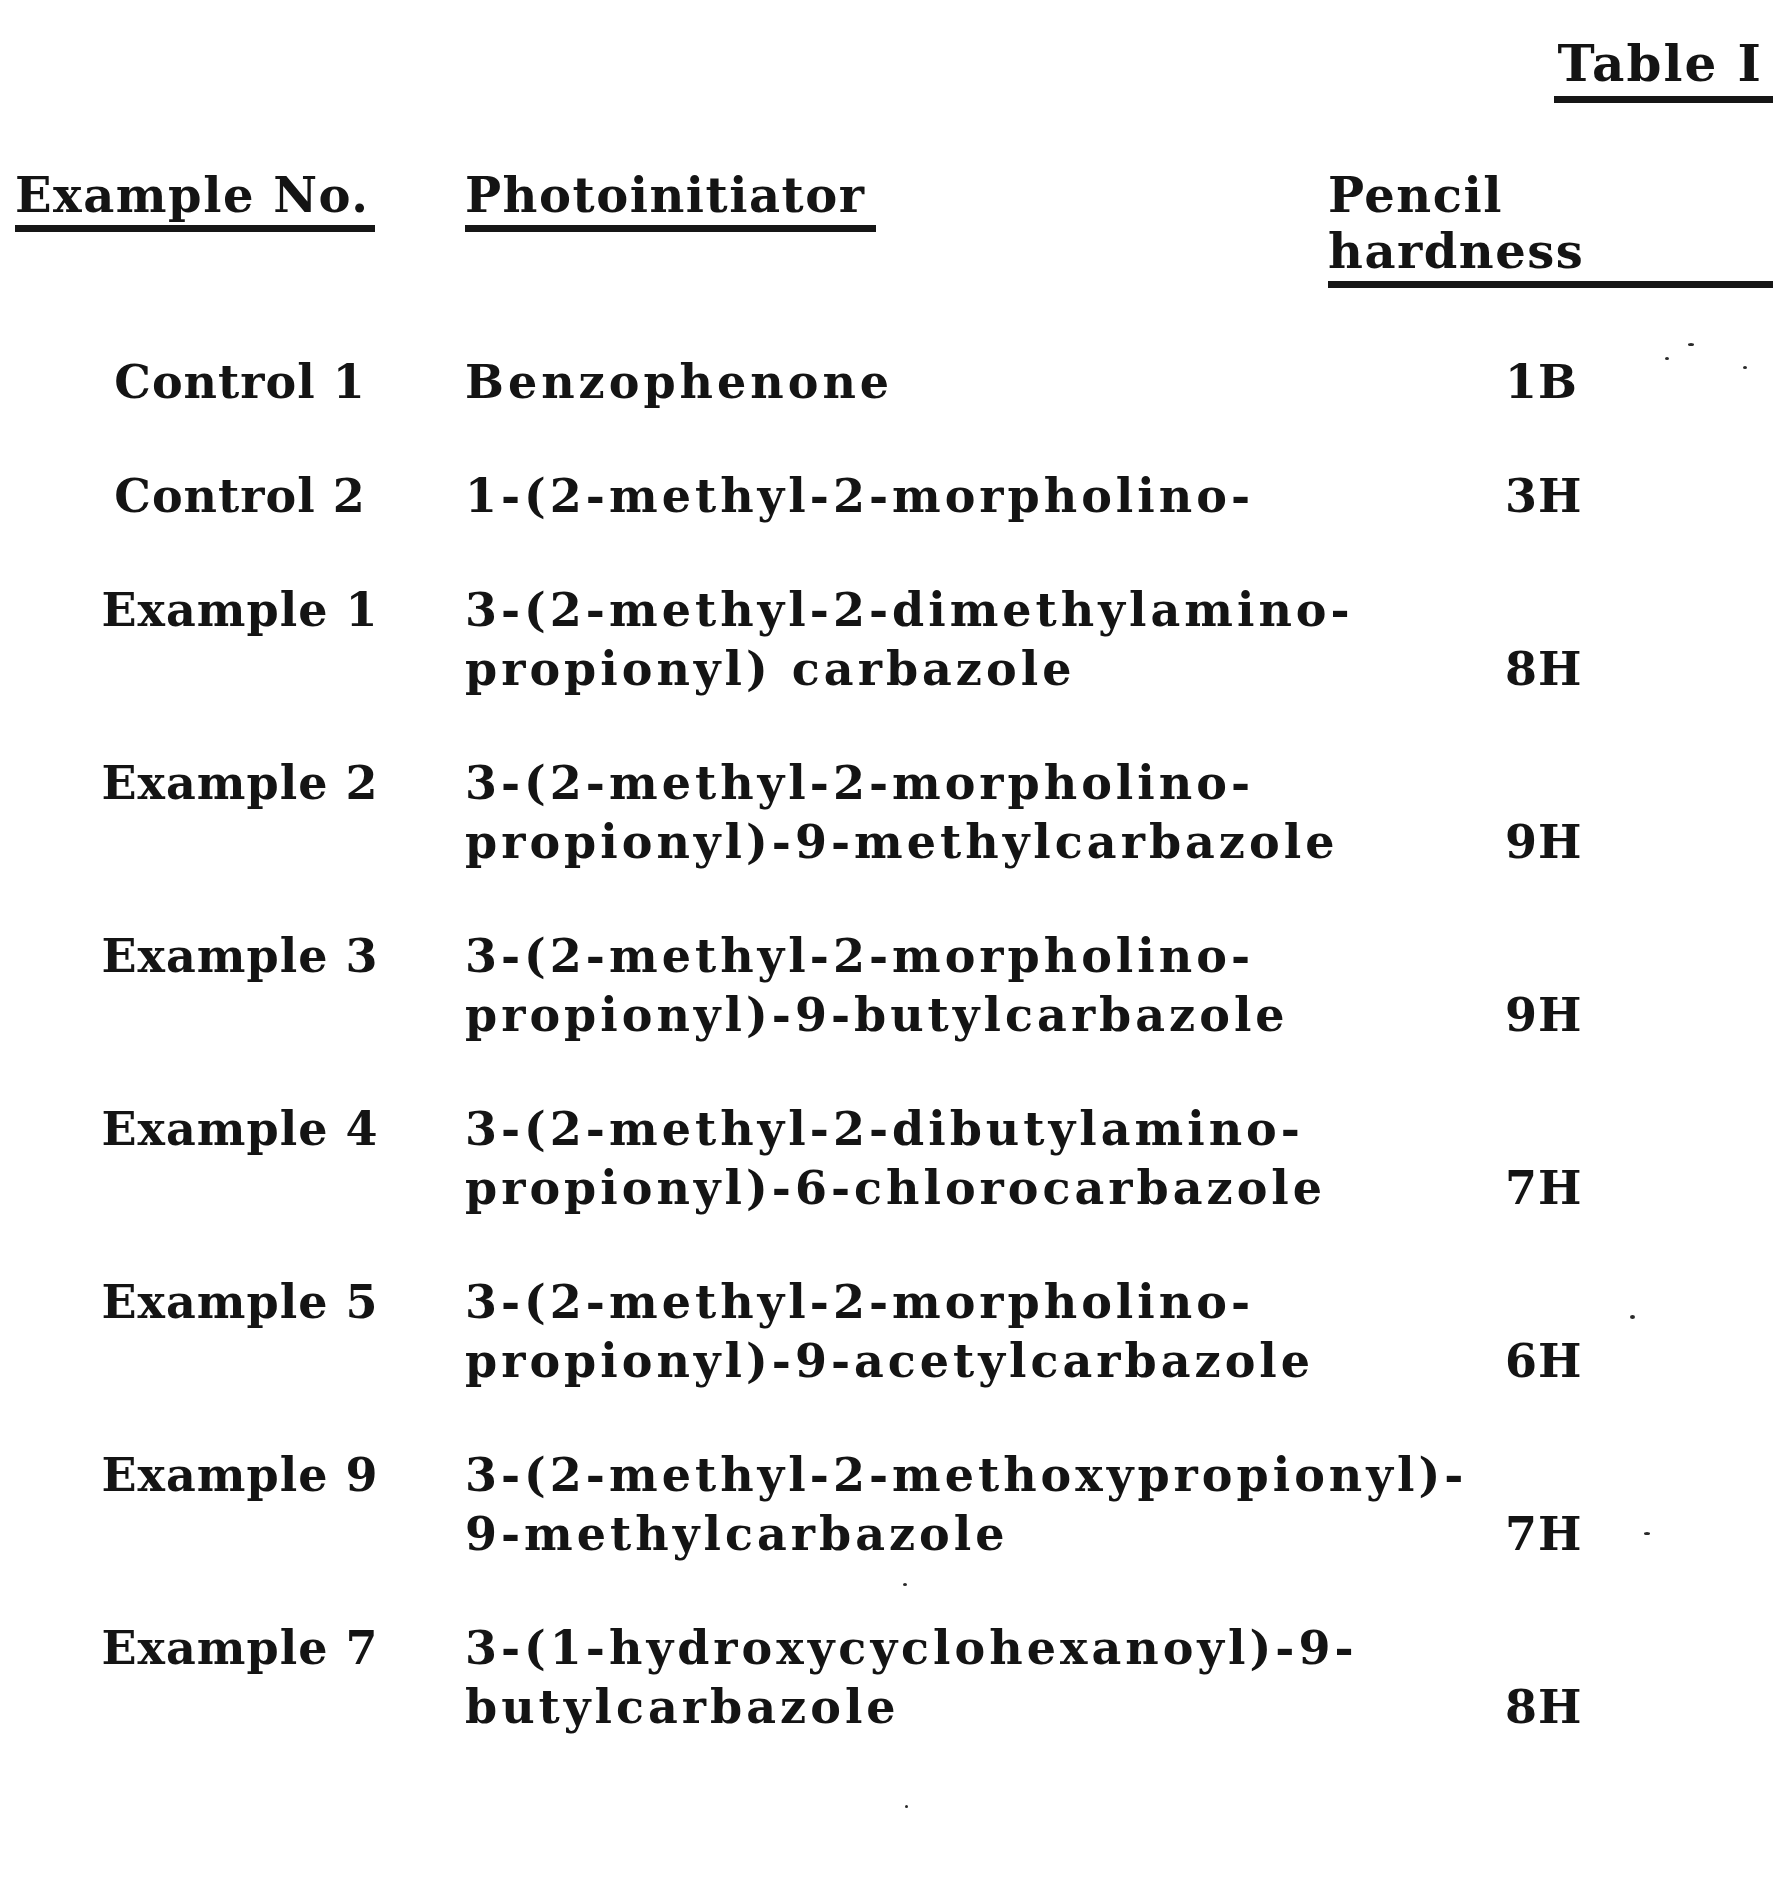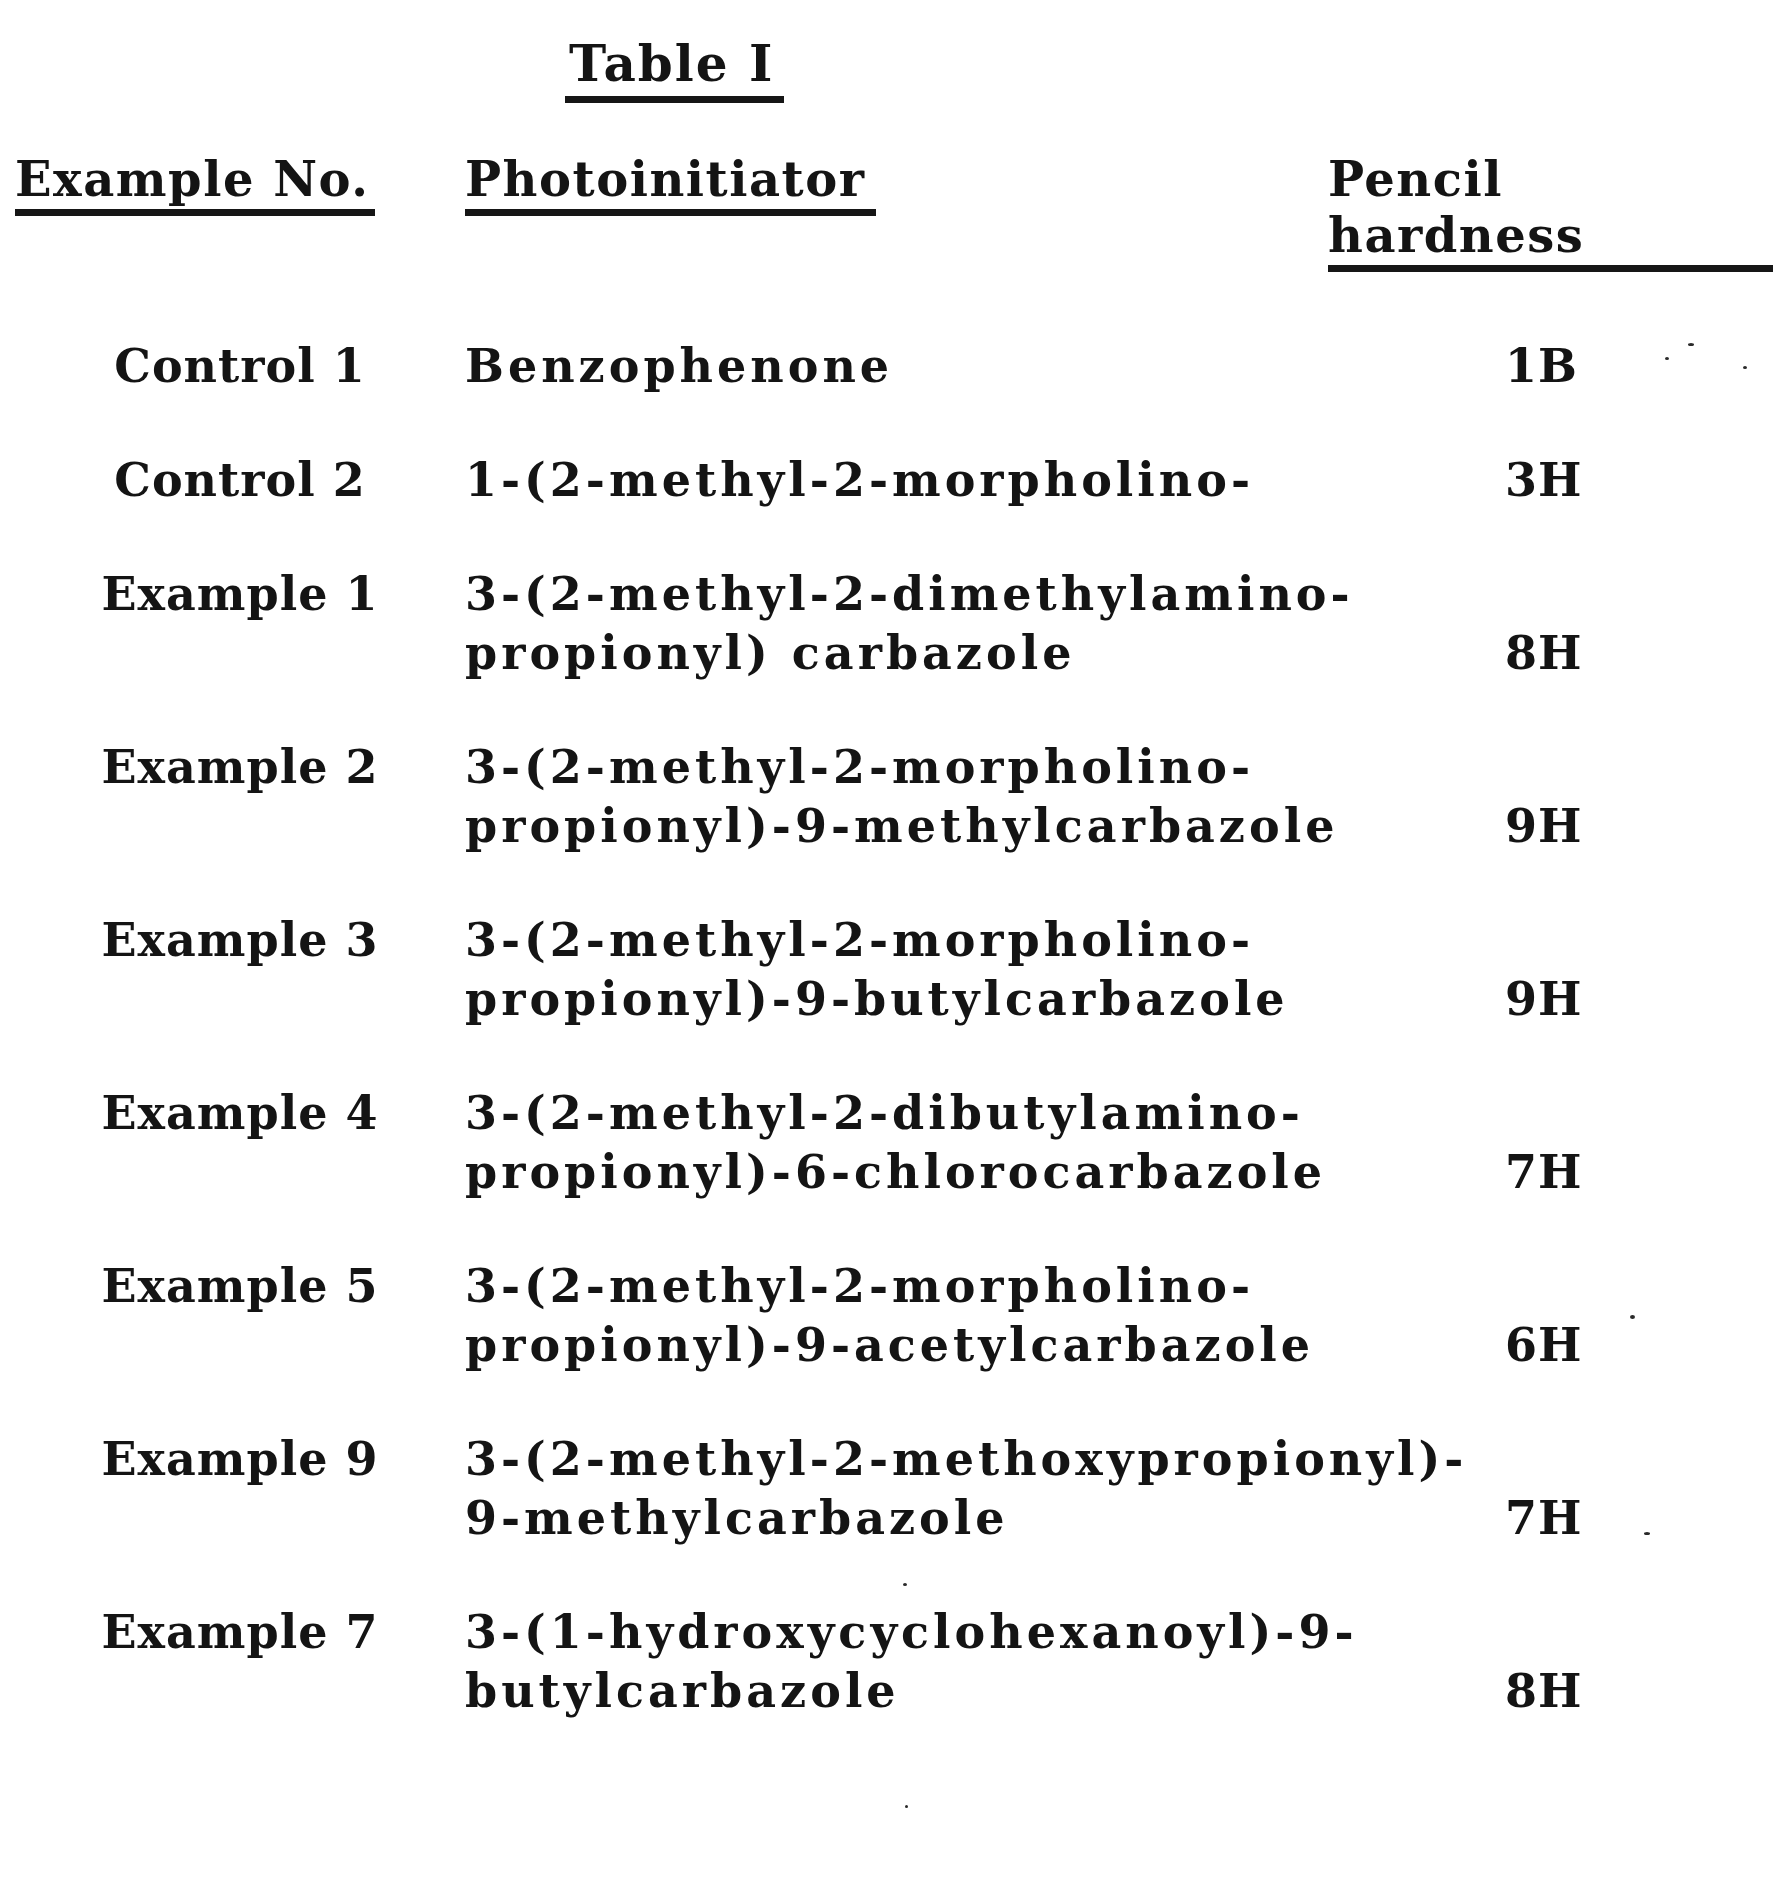--- a/index.html
+++ b/index.html
@@ -16,37 +16,38 @@
     box-sizing: border-box;
     padding: 36px 0 0 15px;
     font-family: "DejaVu Serif", serif;
     color: #141414;
     -webkit-font-smoothing: antialiased;
   }
 
   
   .title-wrap {
     height: 71px;
+    text-align: right;
   }
   .title {
     display: inline-block;
     margin-left: 550px;
     font-size: 50px;
     line-height: 56px;
     font-weight: 700;
     letter-spacing: 2px;
     border-bottom: 7px solid #161616;
     padding: 0 10px 4px 4px;
   }
 
   
   .hdr-row {
     display: grid;
     grid-template-columns: 450px 863px 1fr;
-    margin-top: 44px;
+    margin-top: 60px;
     font-size: 48px;
     line-height: 56px;
     font-weight: 700;
     letter-spacing: 1.5px;
   }
   .hdr {
     justify-self: start;
   }
   .hdr span {
     display: inline-block;

